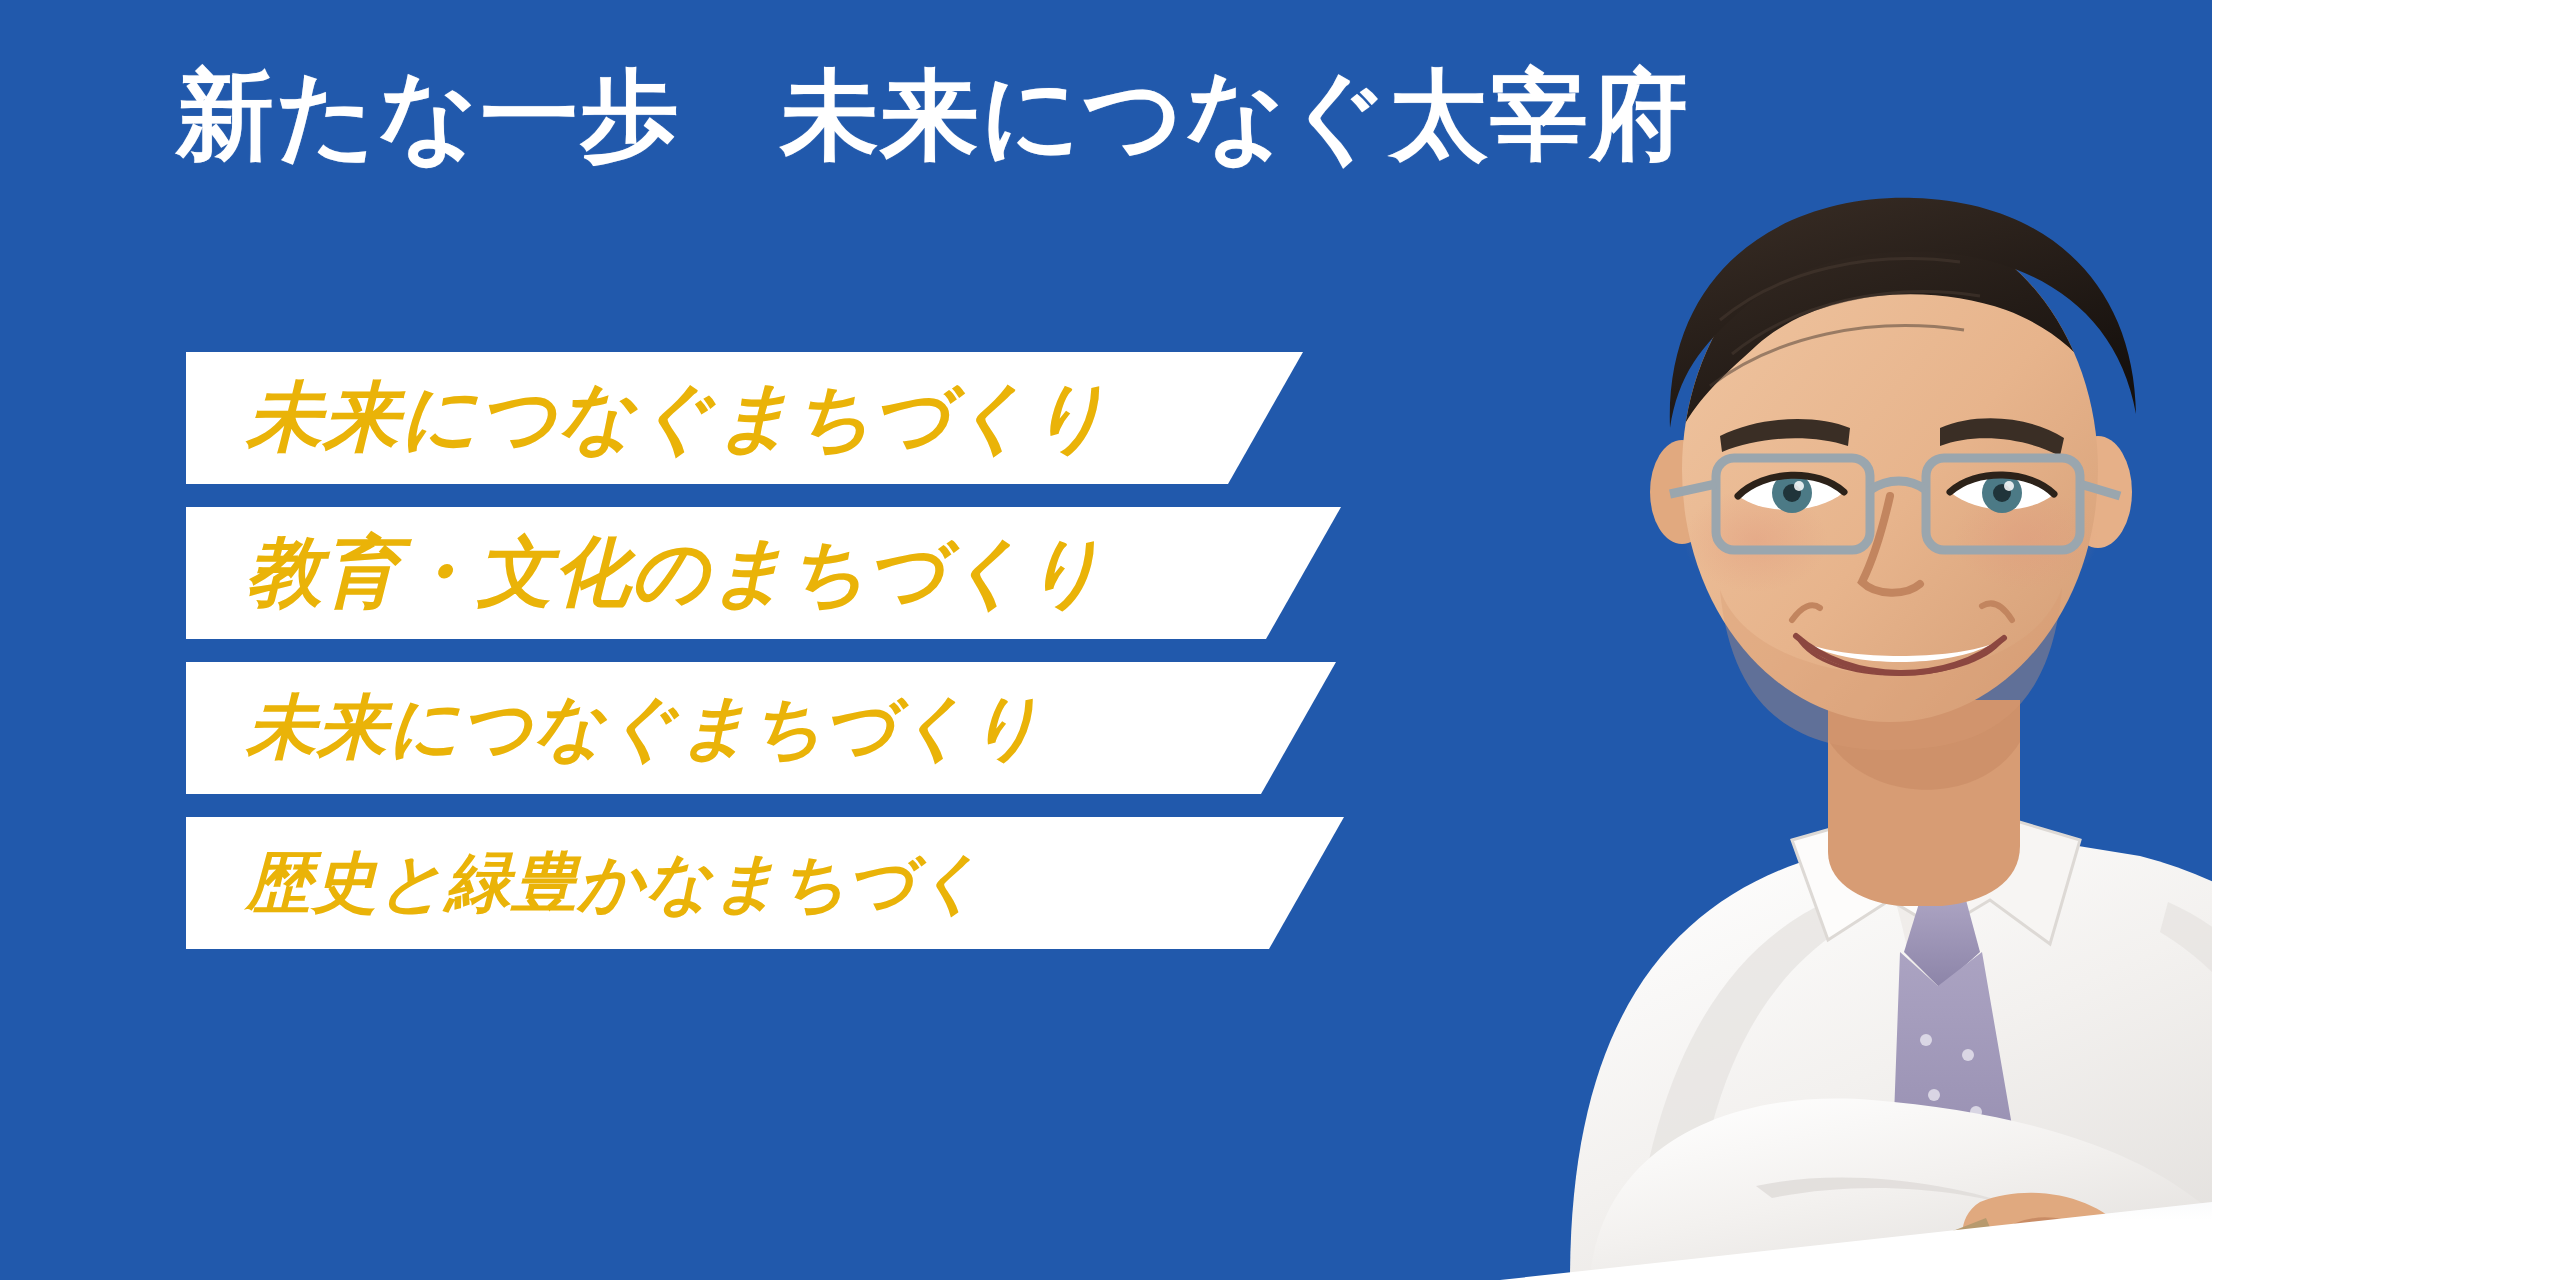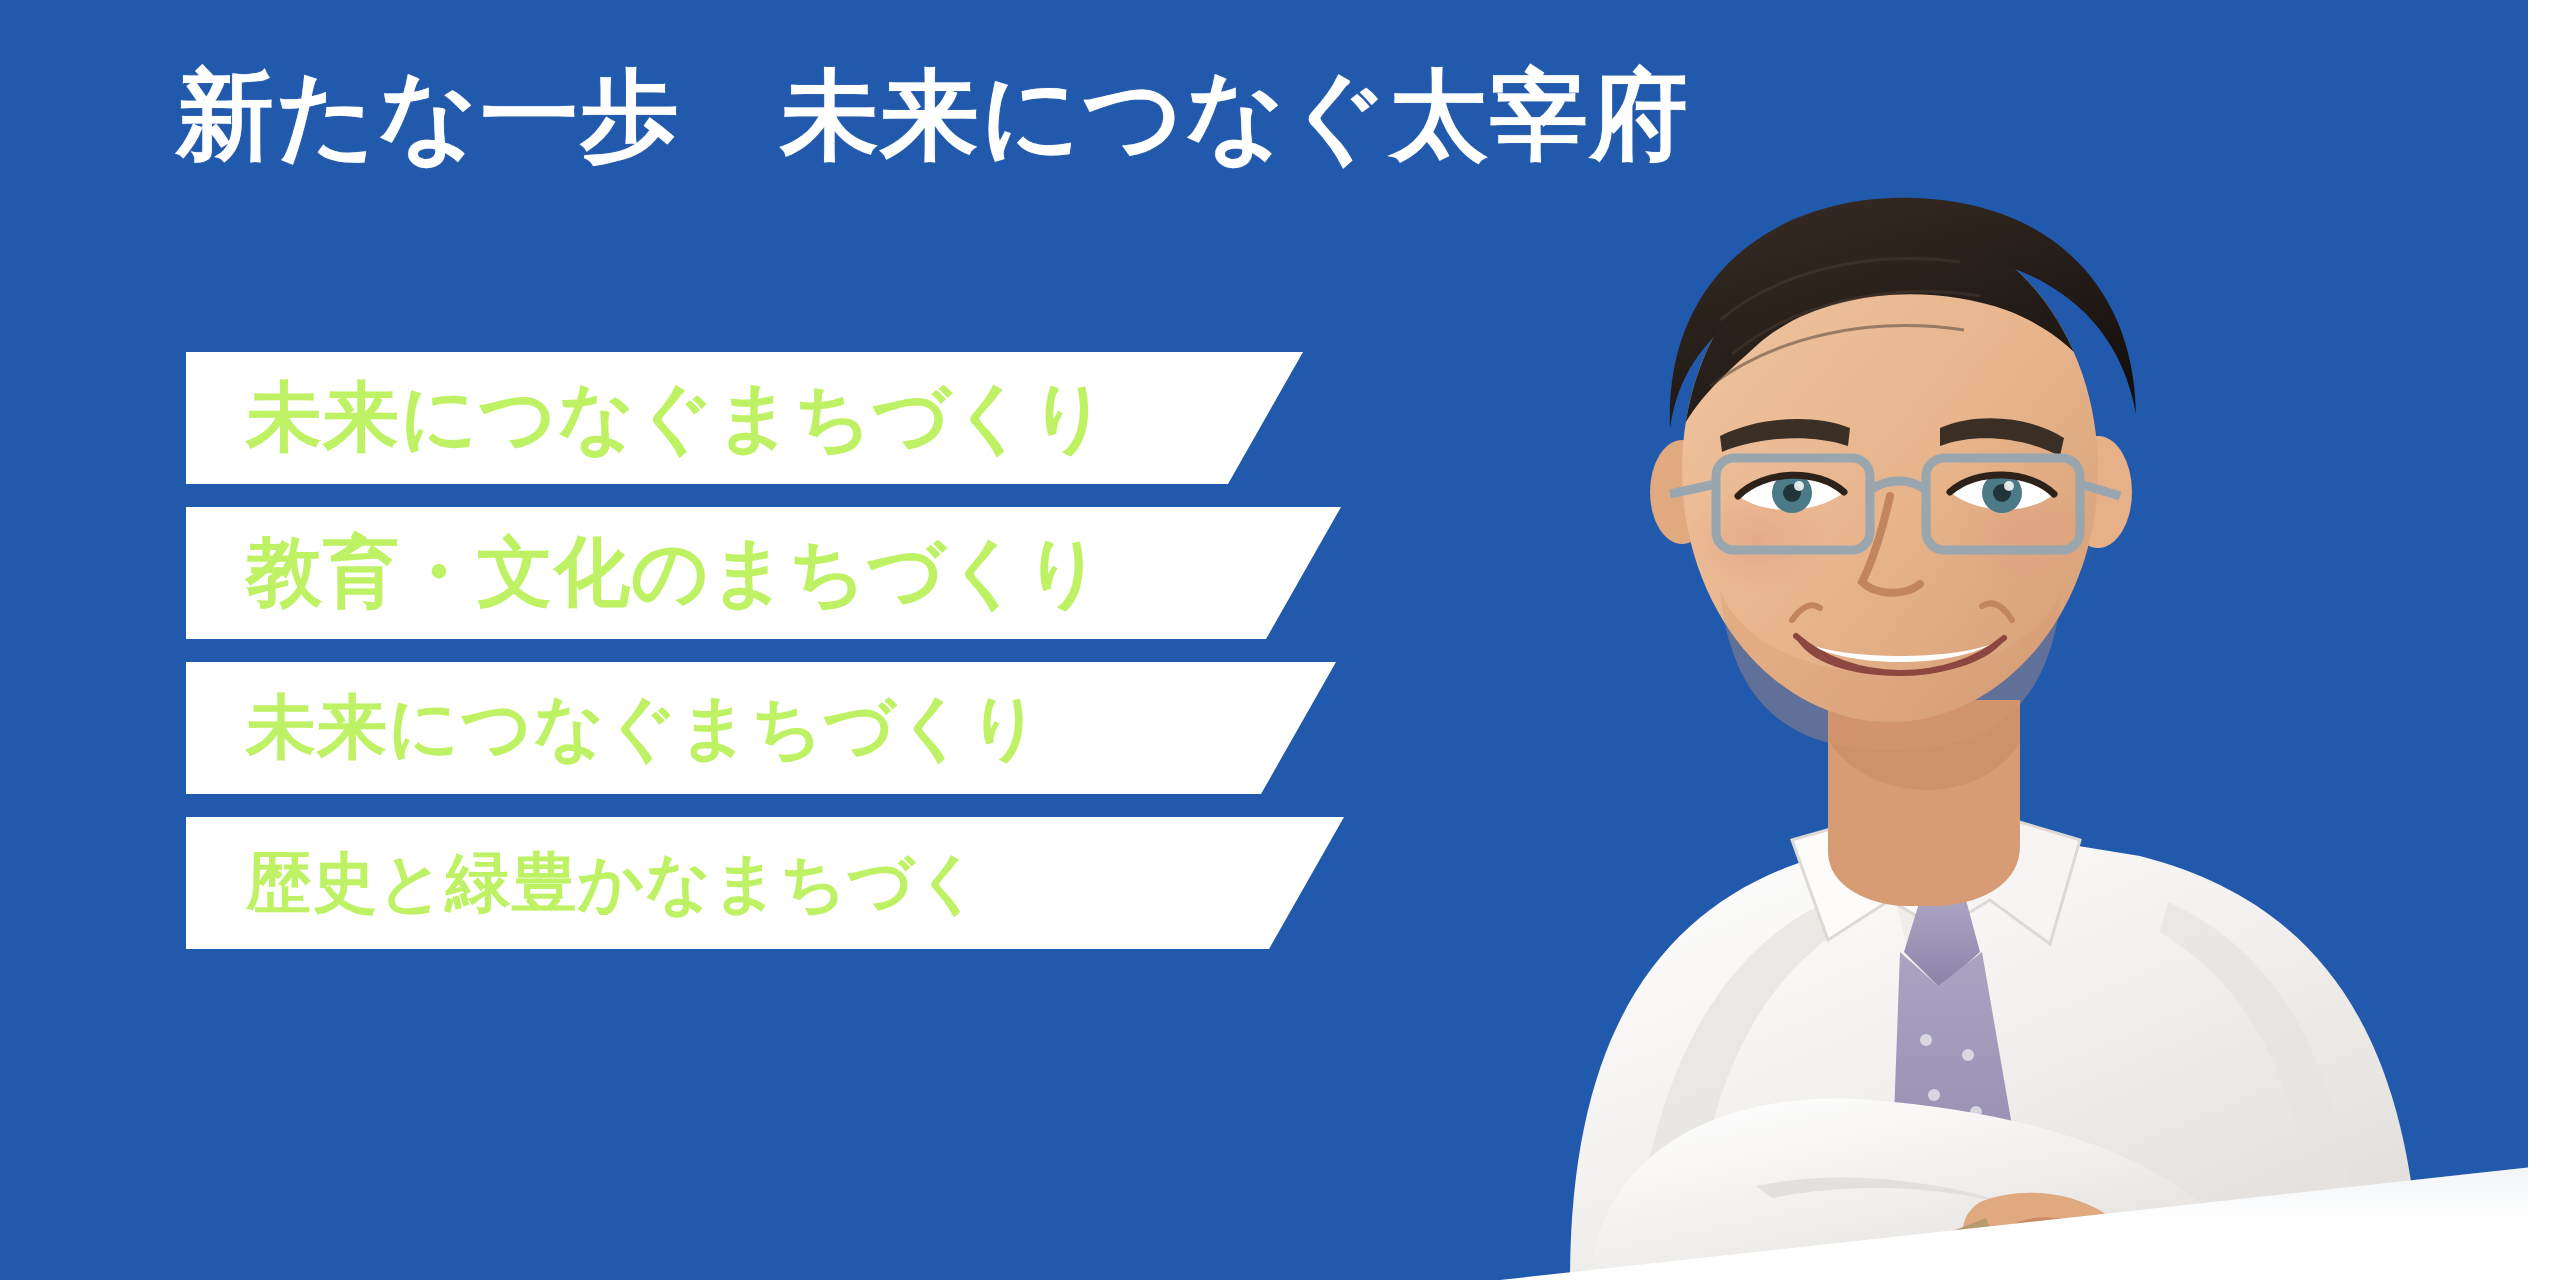--- a/index.html
+++ b/index.html
@@ -6,21 +6,21 @@
     margin: 0;
     padding: 0;
     background: #ffffff;
   }
   body {
     font-family: "DejaVu Sans", "Liberation Sans", sans-serif;
   }
 
   #stage {
     position: relative;
-    width: 2528px;
+    width: 2212px;
     height: 1280px;
     overflow: hidden;
     background: #2159ac;
   }
 
   
   #headline {
     position: absolute;
     left: 176px;
     top: 62px;
@@ -58,25 +58,26 @@
     left: 0;
     top: 0;
     height: 132px;
     background: #ffffff;
     clip-path: polygon(0 0, 100% 0, calc(100% - 75px) 100%, 0 100%);
   }
 
   .banner-label {
     position: relative;
     z-index: 2;
-    color: #bef264;
+    color: #eab308;
     font-weight: 700;
     white-space: nowrap;
     letter-spacing: 1px;
     margin-left: 60px;
+    font-style: italic;
   }
 
   
   .banner-row.r0 .banner-shape { width: 1117px; }
   .banner-row.r0 .banner-label { font-size: 76px; }
 
   .banner-row.r1 .banner-shape { width: 1155px; }
   .banner-row.r1 .banner-label { font-size: 76px; }
 
   .banner-row.r2 .banner-shape { width: 1155px; }

